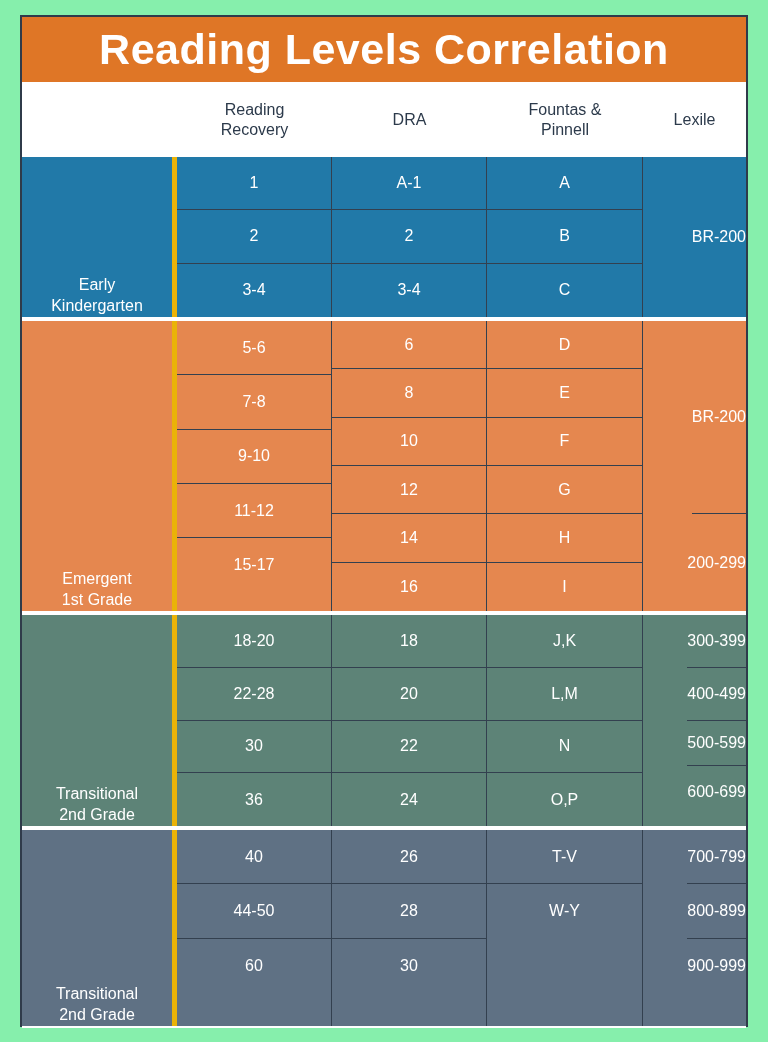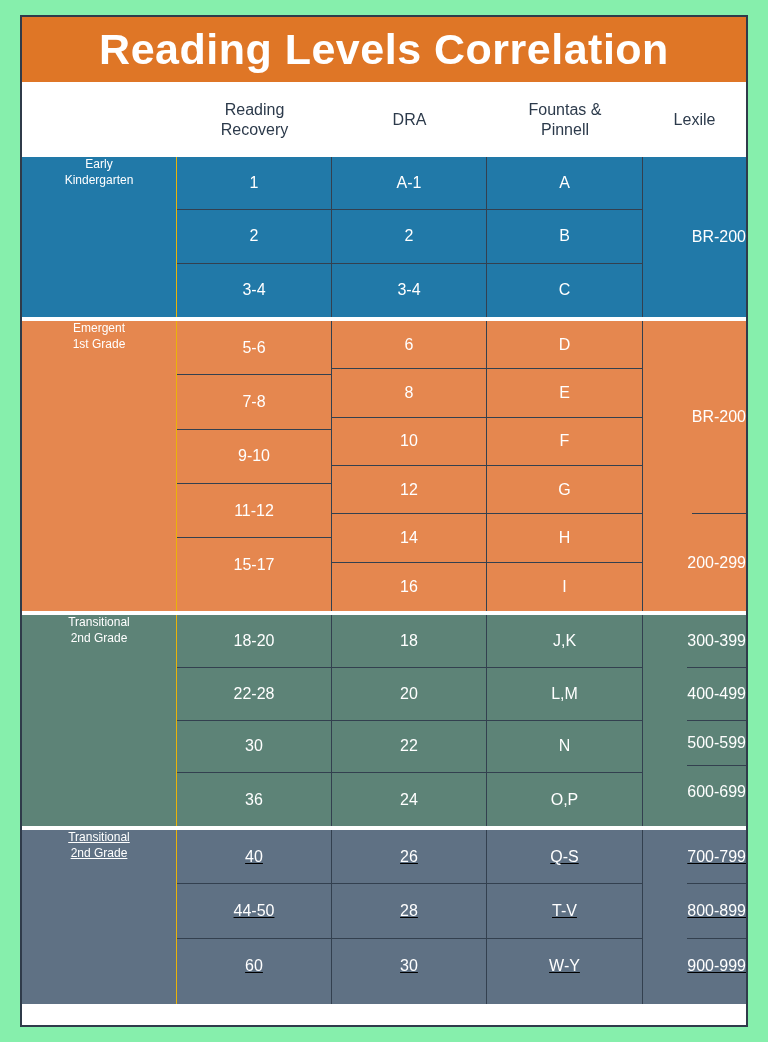--- a/index.html
+++ b/index.html
@@ -86,28 +86,28 @@
   .section {
     display: flex;
     box-sizing: border-box;
     border-top: 2px solid #ffffff;
     border-bottom: 2px solid #ffffff;
   }
   .section.first { border-top: 2px solid #ffffff; }
 
   .group-cell {
     display: flex;
-    align-items: flex-start;
+    align-items: flex-end;
     justify-content: center;
     text-align: center;
     color: #ffffff;
-    font-size: 12px;
+    font-size: 16px;
     line-height: 1.3;
     box-sizing: border-box;
-    border-right: 1px solid #eab308;
+    border-right: 5px solid #eab308;
   }
 
   .rows-wrap {
     flex: 1;
     display: flex;
     box-sizing: border-box;
   }
   .col-stack {
     display: flex;
     flex-direction: column;
@@ -130,21 +130,21 @@
   
   .sec-blue   { background: #2179a8; }
   .sec-orange { background: #e5874f; }
   .sec-teal   { background: #5d8377; }
   .sec-slate  { background: #5f7184; }
 
   
   .sec-blue   .group-cell, .sec-blue   .rows-wrap { height: 160px; }
   .sec-orange .group-cell, .sec-orange .rows-wrap { height: 290px; }
   .sec-teal   .group-cell, .sec-teal   .rows-wrap { height: 211px; }
-  .sec-slate  .group-cell, .sec-slate  .rows-wrap { height: 174px; text-decoration: underline; }
+  .sec-slate  .group-cell, .sec-slate  .rows-wrap { height: 196px; }
 
   .sec-blue   .cell { height: 53.33px; }
   .sec-orange .cell { height: 54.33px; }
   .sec-teal   .cell { height: 62px; }
   .sec-slate  .cell { height: 54.33px; }
 
   
   .lex-cell {
     display: flex;
     align-items: center;
@@ -299,21 +299,20 @@
           <div class="cell">40</div>
           <div class="cell">44-50</div>
           <div class="cell last">60</div>
         </div>
         <div class="col-stack c-dra bordered">
           <div class="cell">26</div>
           <div class="cell">28</div>
           <div class="cell last">30</div>
         </div>
         <div class="col-stack c-fp bordered">
-          <div class="cell">Q-S</div>
           <div class="cell">T-V</div>
           <div class="cell last">W-Y</div>
         </div>
         <div class="col-stack c-lex">
           <div class="lex-cell" style="height:54.33px;">700-799</div>
           <div class="lex-cell" style="height:54.33px;">800-899</div>
           <div class="lex-cell last" style="height:54.33px;">900-999</div>
         </div>
       </div>
     </div>

